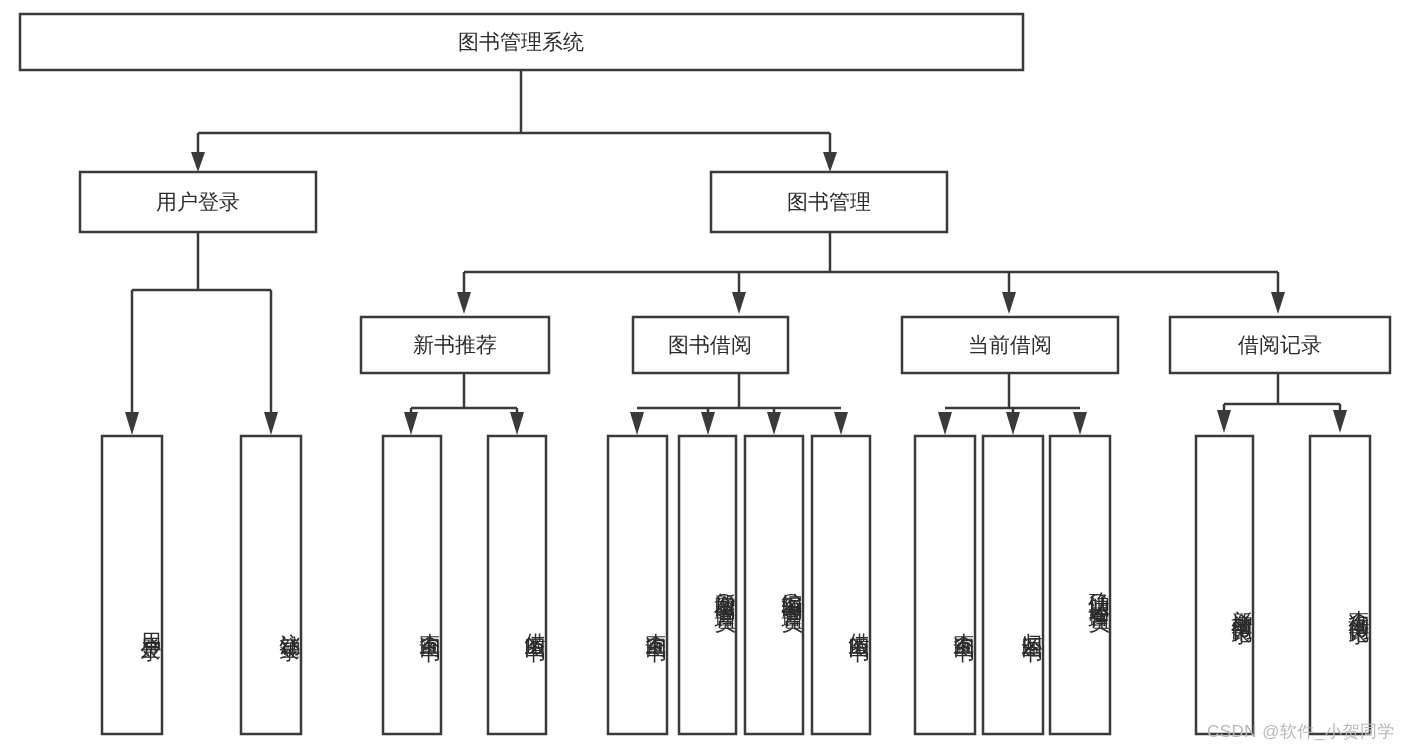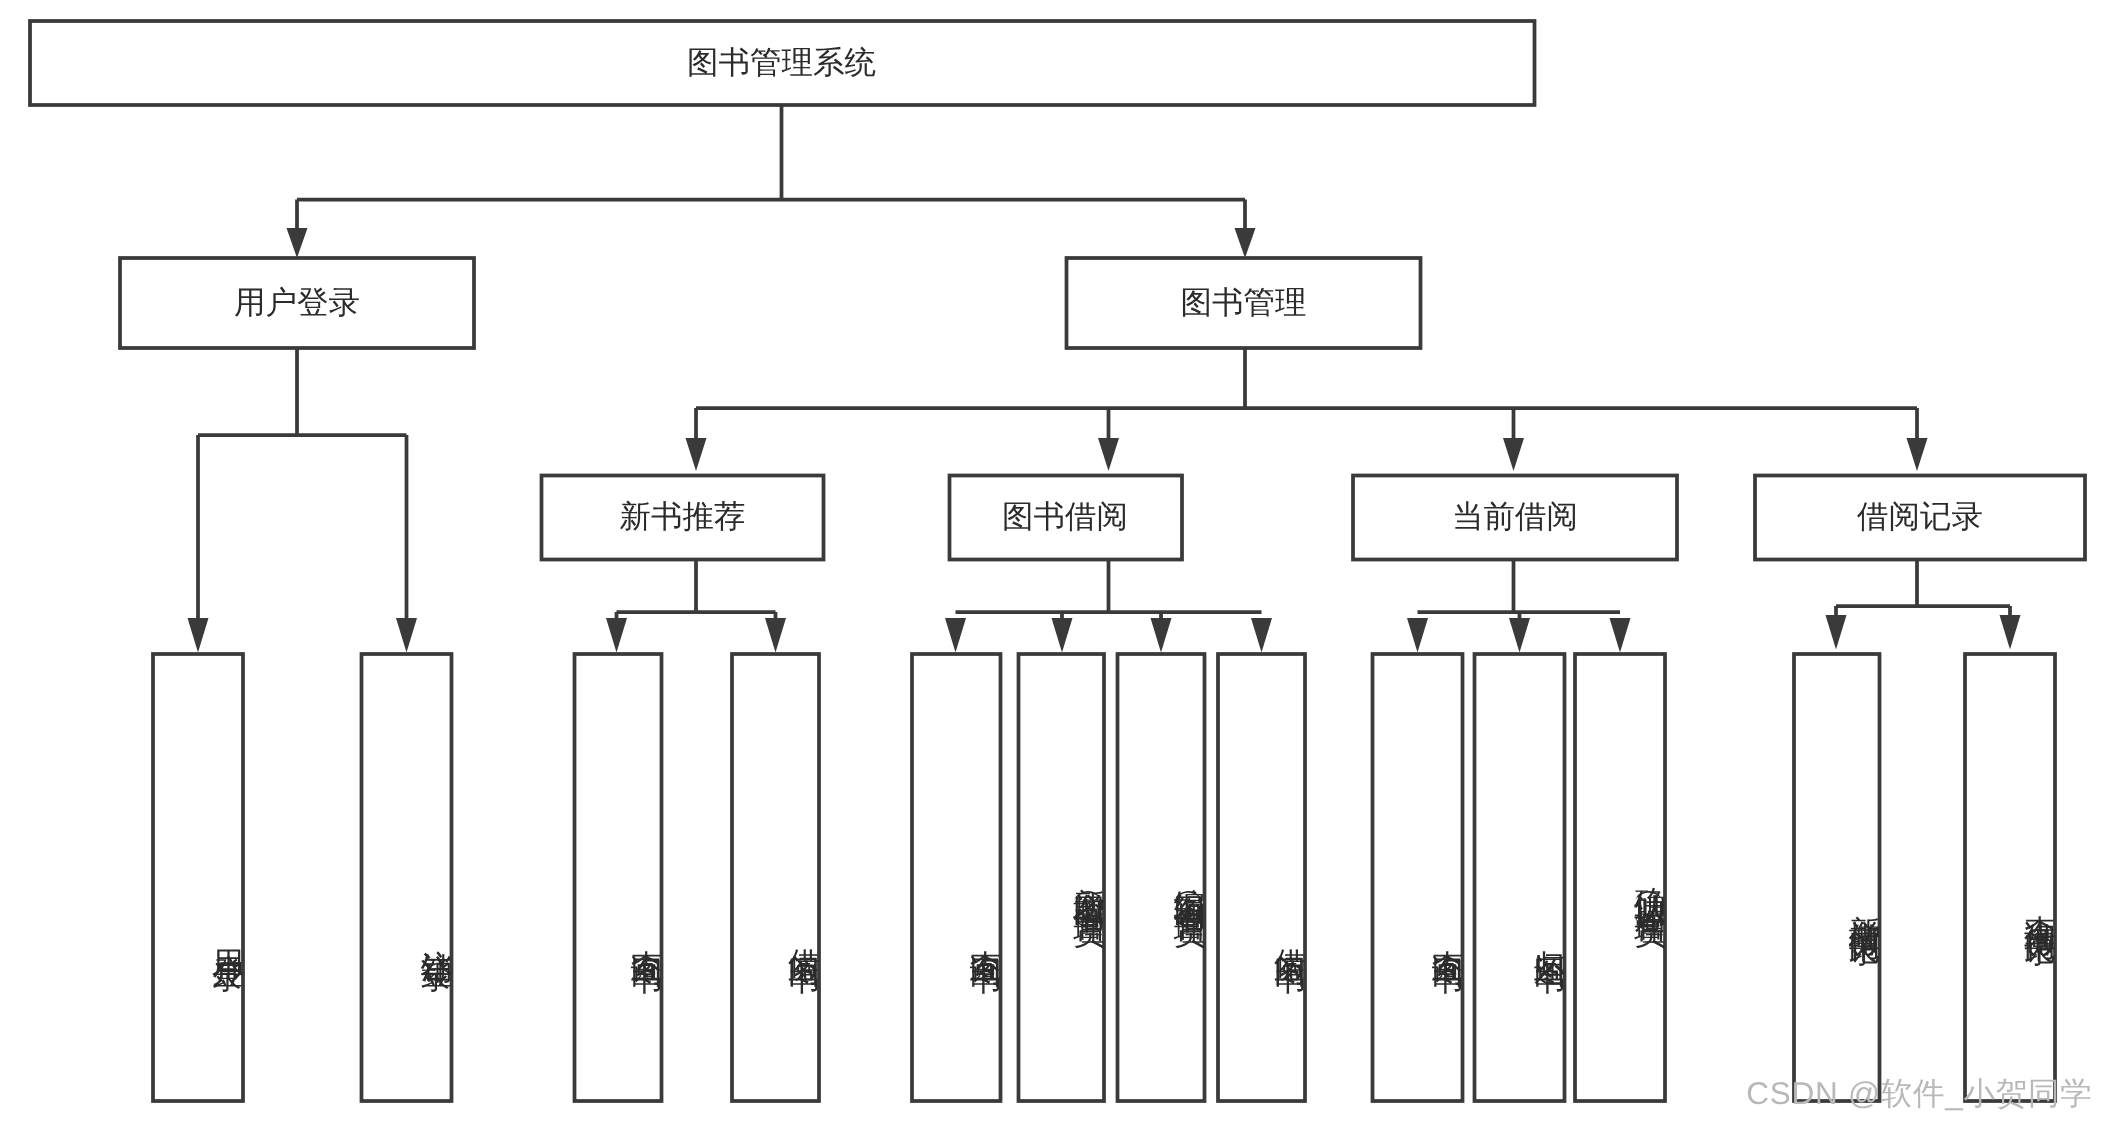--- a/index.html
+++ b/index.html
@@ -53,21 +53,21 @@
     color: #2b2b2b;
     letter-spacing: 3px;
     white-space: nowrap;
     pointer-events: none;
   }
   .watermark {
     position: absolute;
     right: 10px;
     bottom: 4px;
     font-family: "Liberation Sans", "DejaVu Sans", sans-serif;
-    font-size: 21px;
+    font-size: 17px;
     color: #b8b8b8;
     letter-spacing: 0.5px;
     white-space: nowrap;
   }
 </style>
 </head>
 <body>
 
 <svg id="diagram" viewBox="0 0 1405 747">
   <defs></defs>

